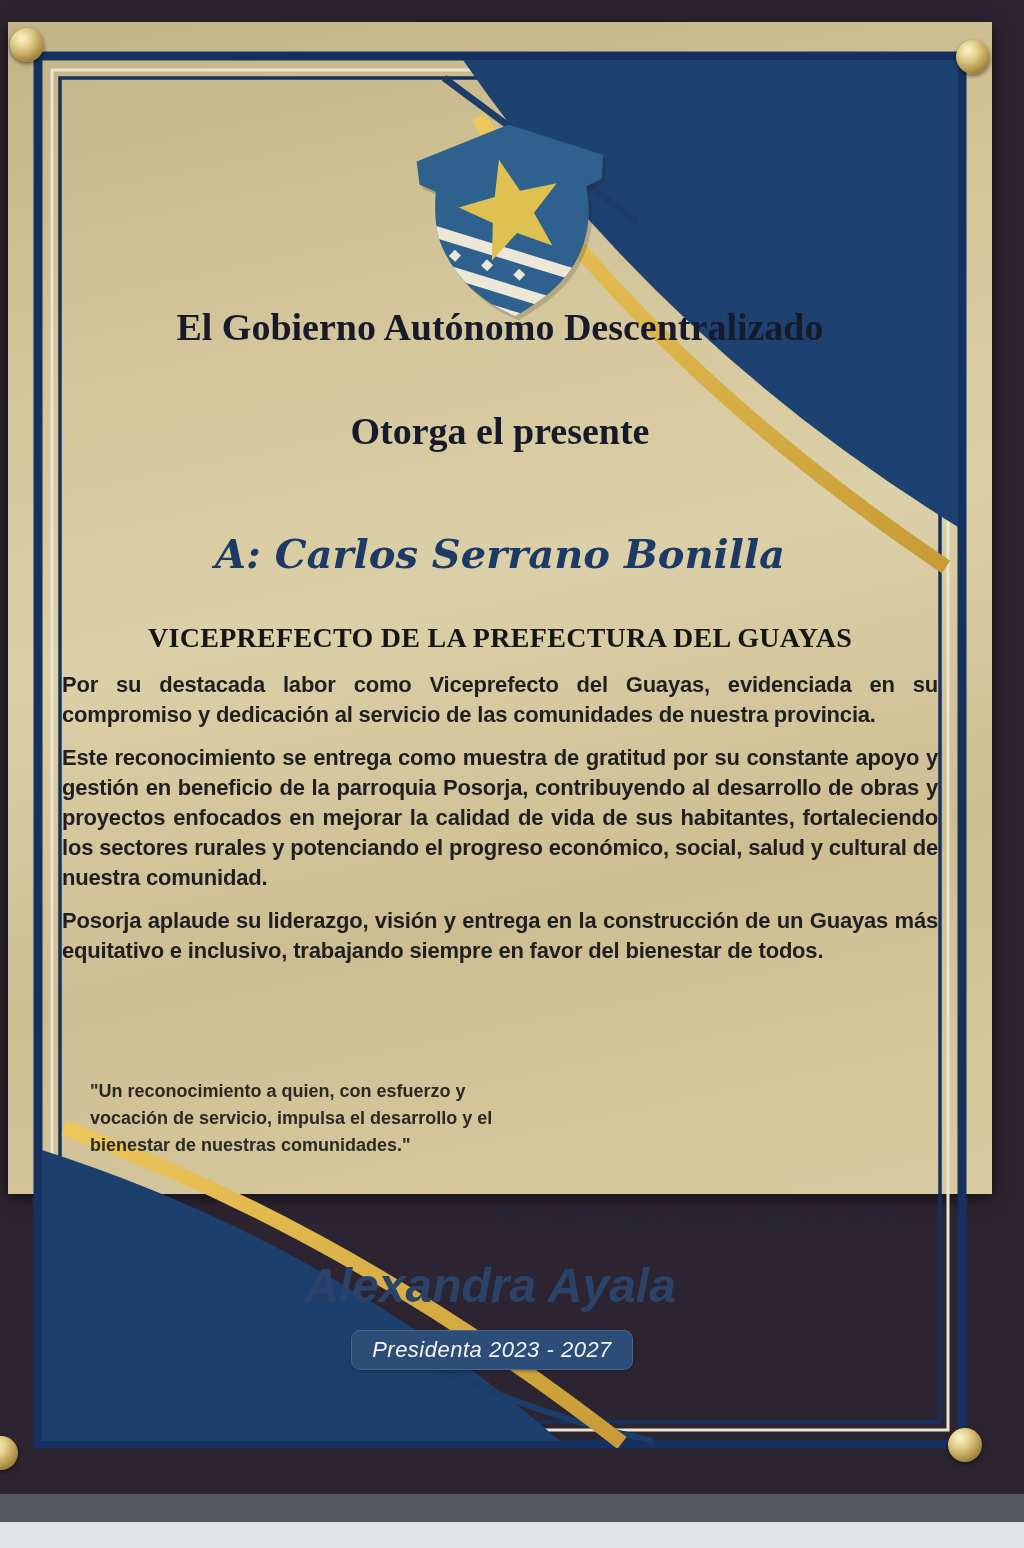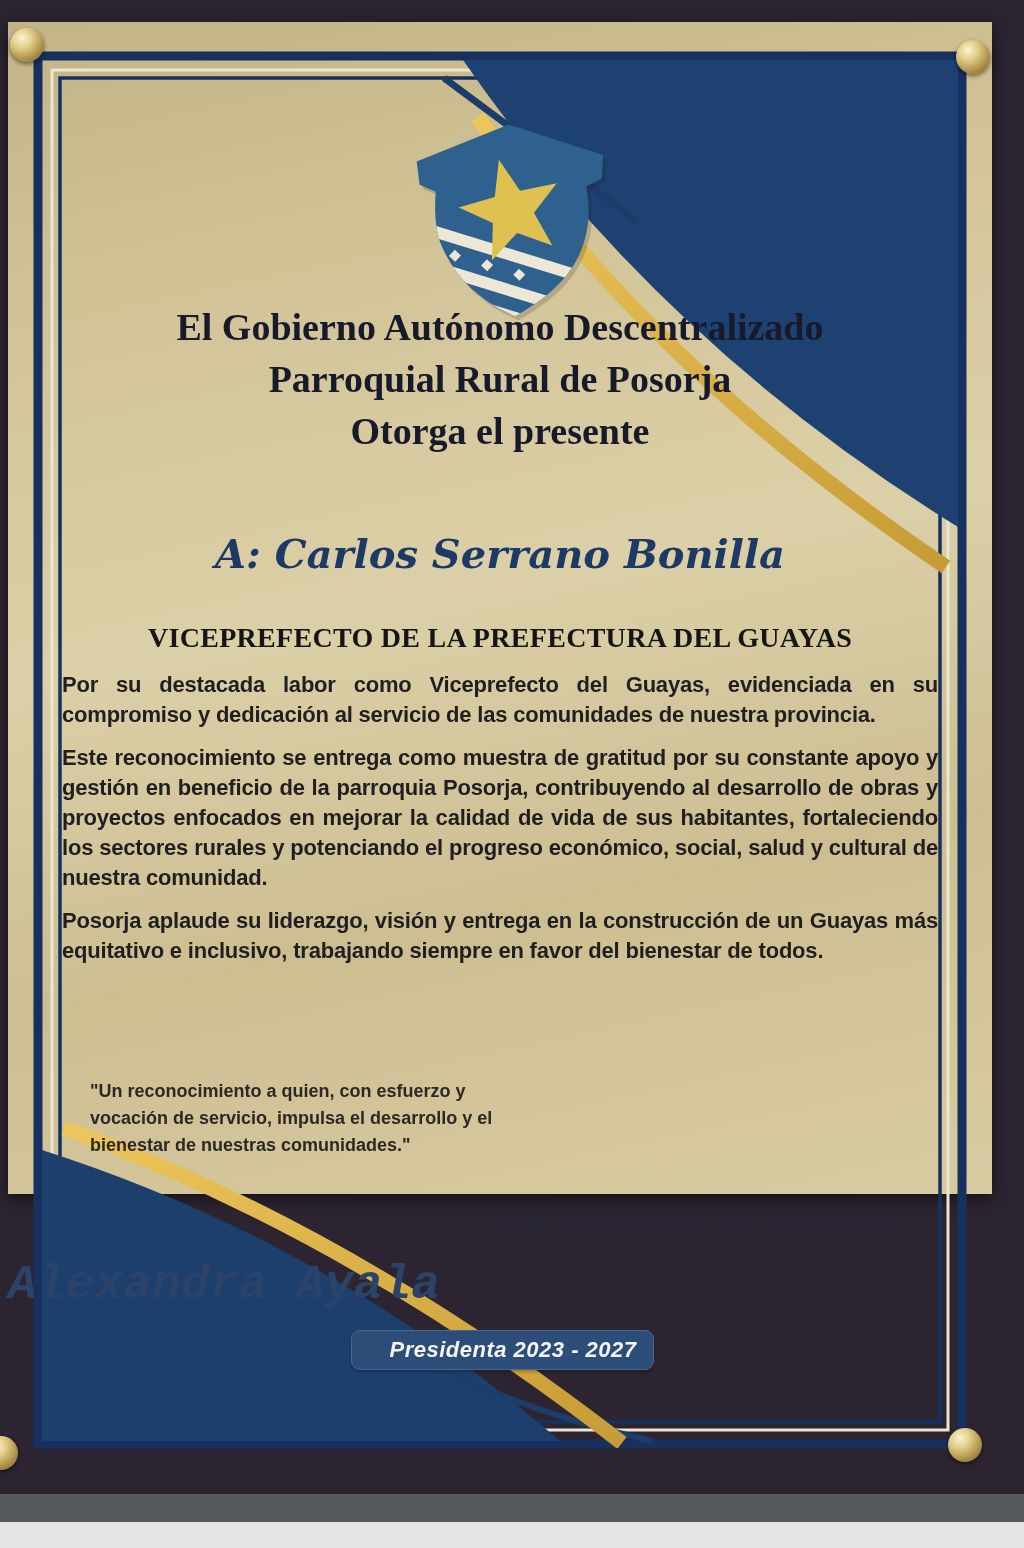--- a/index.html
+++ b/index.html
@@ -36,31 +36,30 @@
   .body-copy p{margin:0 0 13px 0;}
   .quote{
     position:absolute;left:82px;top:1056px;width:420px;
     font-weight:bold;font-size:18px;line-height:27px;color:#2c2824;text-align:left;
   }
   .date-line{
     position:absolute;right:84px;top:1182px;
     font-family:"Liberation Serif",serif;font-size:26px;color:#23293b;text-align:right;
   }
   .signature{
-    position:absolute;left:0;top:1236px;width:964px;text-align:left;
-    font-family:Liberation Mono, monospace;font-style:italic;font-weight:bold;
+    position:absolute;left:0;top:1236px;width:964px;text-align:center;
+    font-family:Liberation Sans, sans-serif;font-style:italic;font-weight:bold;
     font-size:48px;color:#2b4269;
   }
   .sig-badge{
     position:absolute;left:343px;top:1308px;width:280px;height:38px;
     background:#2c4d77;border:1px solid #48688e;border-radius:9px;
     display:flex;align-items:center;justify-content:center;
-    color:#f4f4f2;font-style:italic;font-weight:bold;font-size:22px;letter-spacing:.5px;
+    color:#f4f4f2;font-style:italic;font-weight:normal;font-size:22px;letter-spacing:.5px;
     box-shadow:0 2px 3px rgba(0,0,0,.25);
-    padding-left:21px;
   }
   
   .screw{
     position:absolute;width:34px;height:34px;border-radius:50%;
     background:radial-gradient(circle at 35% 30%,#faf3cd 0%,#e3cf8a 30%,#b3974e 62%,#6e5a24 100%);
     box-shadow:0 2px 4px rgba(0,0,0,.5);
   }
   .screw.tl{left:10px;top:28px;}
   .screw.tr{left:956px;top:40px;}
   .screw.bl{left:-16px;top:1436px;}
@@ -124,21 +123,20 @@
           <rect x="41" y="124" width="8" height="8" transform="rotate(45 45 128)"></rect>
           <rect x="71" y="134" width="8" height="8" transform="rotate(45 75 138)"></rect>
           <rect x="101" y="144" width="8" height="8" transform="rotate(45 105 148)"></rect>
         </g>
       </g>
       <polygon transform="translate(100,88) rotate(-12)" fill="#dfc152" points="0,-50 12.3,-17 47.6,-15.5 20,6.5 29.4,40.5 0,21 -29.4,40.5 -20,6.5 -47.6,-15.5 -12.3,-17"></polygon>
     </g>
   </svg>
 
   <div class="txt org-line" style="top:280px">El Gobierno Autónomo Descentralizado</div>
-  <div class="txt org-line" style="top:332px">Parroquial Rural de Posorja</div>
   <div class="txt org-line" style="top:384px">Otorga el presente</div>
 
 
   <div class="txt recipient" style="top:508px">A: Carlos Serrano Bonilla</div>
 
   <div class="txt recipient-role" style="top:600px">VICEPREFECTO DE LA PREFECTURA DEL GUAYAS</div>
 
   <div class="body-copy">
     <p>Por su destacada labor como Viceprefecto del Guayas, evidenciada en su compromiso y dedicación al servicio de las comunidades de nuestra provincia.</p>
     <p>Este reconocimiento se entrega como muestra de gratitud por su constante apoyo y gestión en beneficio de la parroquia Posorja, contribuyendo al desarrollo de obras y proyectos enfocados en mejorar la calidad de vida de sus habitantes, fortaleciendo los sectores rurales y potenciando el progreso económico, social, salud y cultural de nuestra comunidad.</p>

